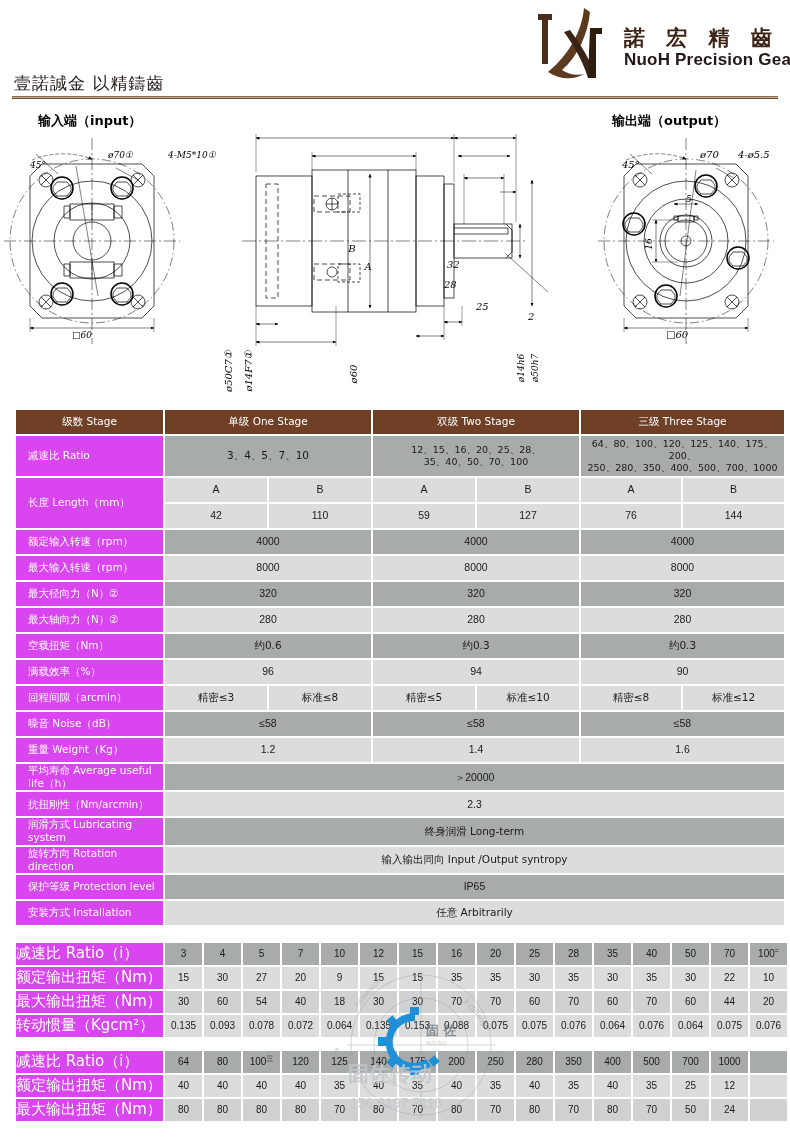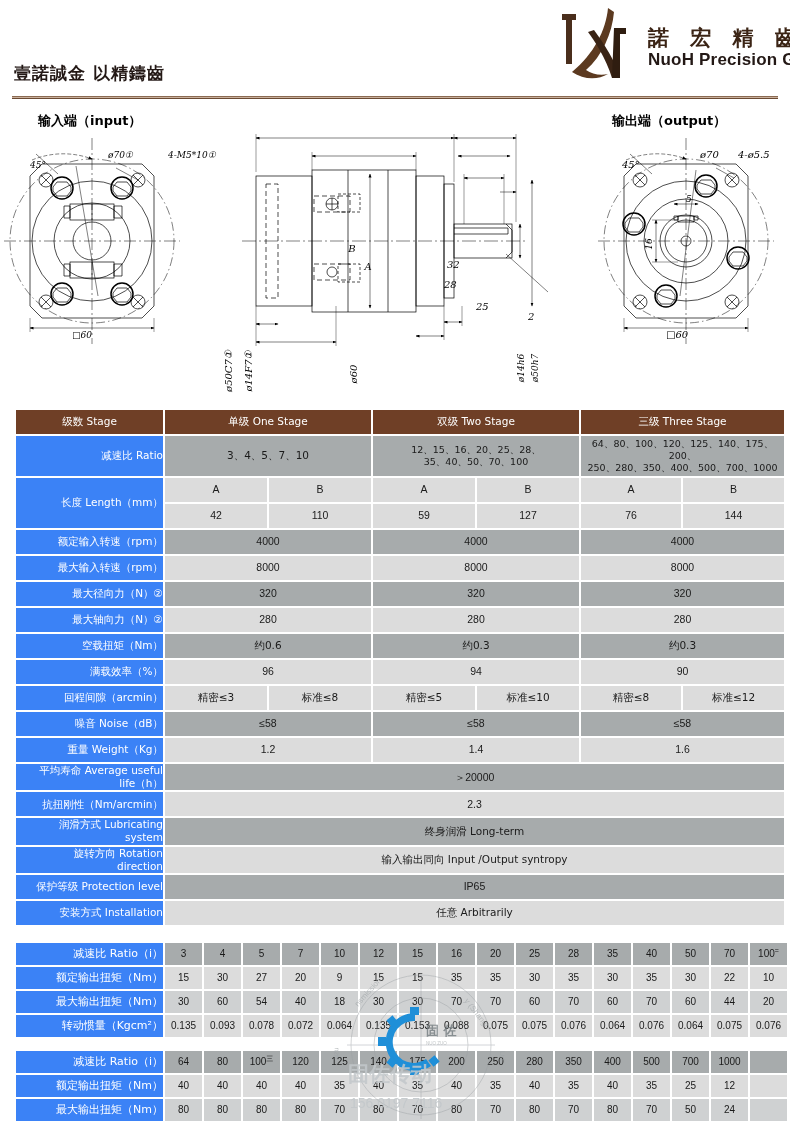--- a/index.html
+++ b/index.html
@@ -9,25 +9,25 @@
     font-family:"Liberation Sans","DejaVu Sans",sans-serif;
     color:#1a1a1a;
     position:relative;
     overflow:hidden;
   }
   .page{position:relative;width:790px;height:1140px;}
 
   
   .header{position:relative;height:100px;}
   .slogan{
-    position:absolute;left:14px;top:62px;
+    position:absolute;left:14px;top:72px;
     font-family:"DejaVu Serif","Liberation Serif",serif;
-    font-size:17px;font-weight:bold;letter-spacing:1px;color:#231815;
-  }
-  .logo{position:absolute;right:4px;top:6px;width:246px;height:84px;}
+    font-size:17px;font-weight:normal;letter-spacing:1px;color:#231815;
+  }
+  .logo{position:absolute;right:28px;top:6px;width:246px;height:84px;}
   .logo-mark{position:absolute;left:10px;top:0;width:100px;height:80px;}
   .logo-cn{
     position:absolute;left:108px;top:18px;
     font-family:"DejaVu Serif","Liberation Serif",serif;
     font-size:21px;font-weight:bold;color:#3b2415;letter-spacing:7px;
     white-space:nowrap;
   }
   .logo-en{
     position:absolute;left:108px;top:44px;
     font-size:17px;font-weight:bold;color:#231815;
@@ -54,35 +54,35 @@
   }
 
   
   .tbl-wrap{position:relative;margin:12px 14px 0 14px;}
   table{border-collapse:separate;border-spacing:2px;width:762px;table-layout:fixed;}
   td{
     font-size:10.5px;color:#1a1a1a;text-align:center;vertical-align:middle;
     padding:0;height:24px;line-height:1.25;
   }
   td.hdr{
-    background:#3b82f6;color:#ffffff;text-align:right;padding-left:12px;
+    background:#d946ef;color:#ffffff;text-align:left;padding-left:12px;
     font-size:10.5px;font-weight:normal;
   }
   td.hdr-c{background:#6f3f26;color:#fff;text-align:center;font-size:10.5px;margin-left:20px;}
   td.g1{background:#a7abac;}
   td.g2{background:#dcdcdc;}
   td.g3{background:#cfd1d2;}
   .cn{font-family:"DejaVu Sans","Liberation Sans",sans-serif;}
   .small{font-size:9.5px;}
   .sup{font-size:7px;vertical-align:super;}
 
   
   table.ratio{border-spacing:2px;width:762px;table-layout:fixed;}
   table.ratio td{height:22px;font-size:10px;}
-  table.ratio td.hdr{padding-left:20px;font-size:11px;}
+  table.ratio td.hdr{padding-left:0;font-size:15px;}
 
   
   .watermark{
     position:absolute;left:300px;top:565px;width:215px;height:150px;
     pointer-events:none;z-index:5;
   }
 </style>
 </head>
 <body>
 

